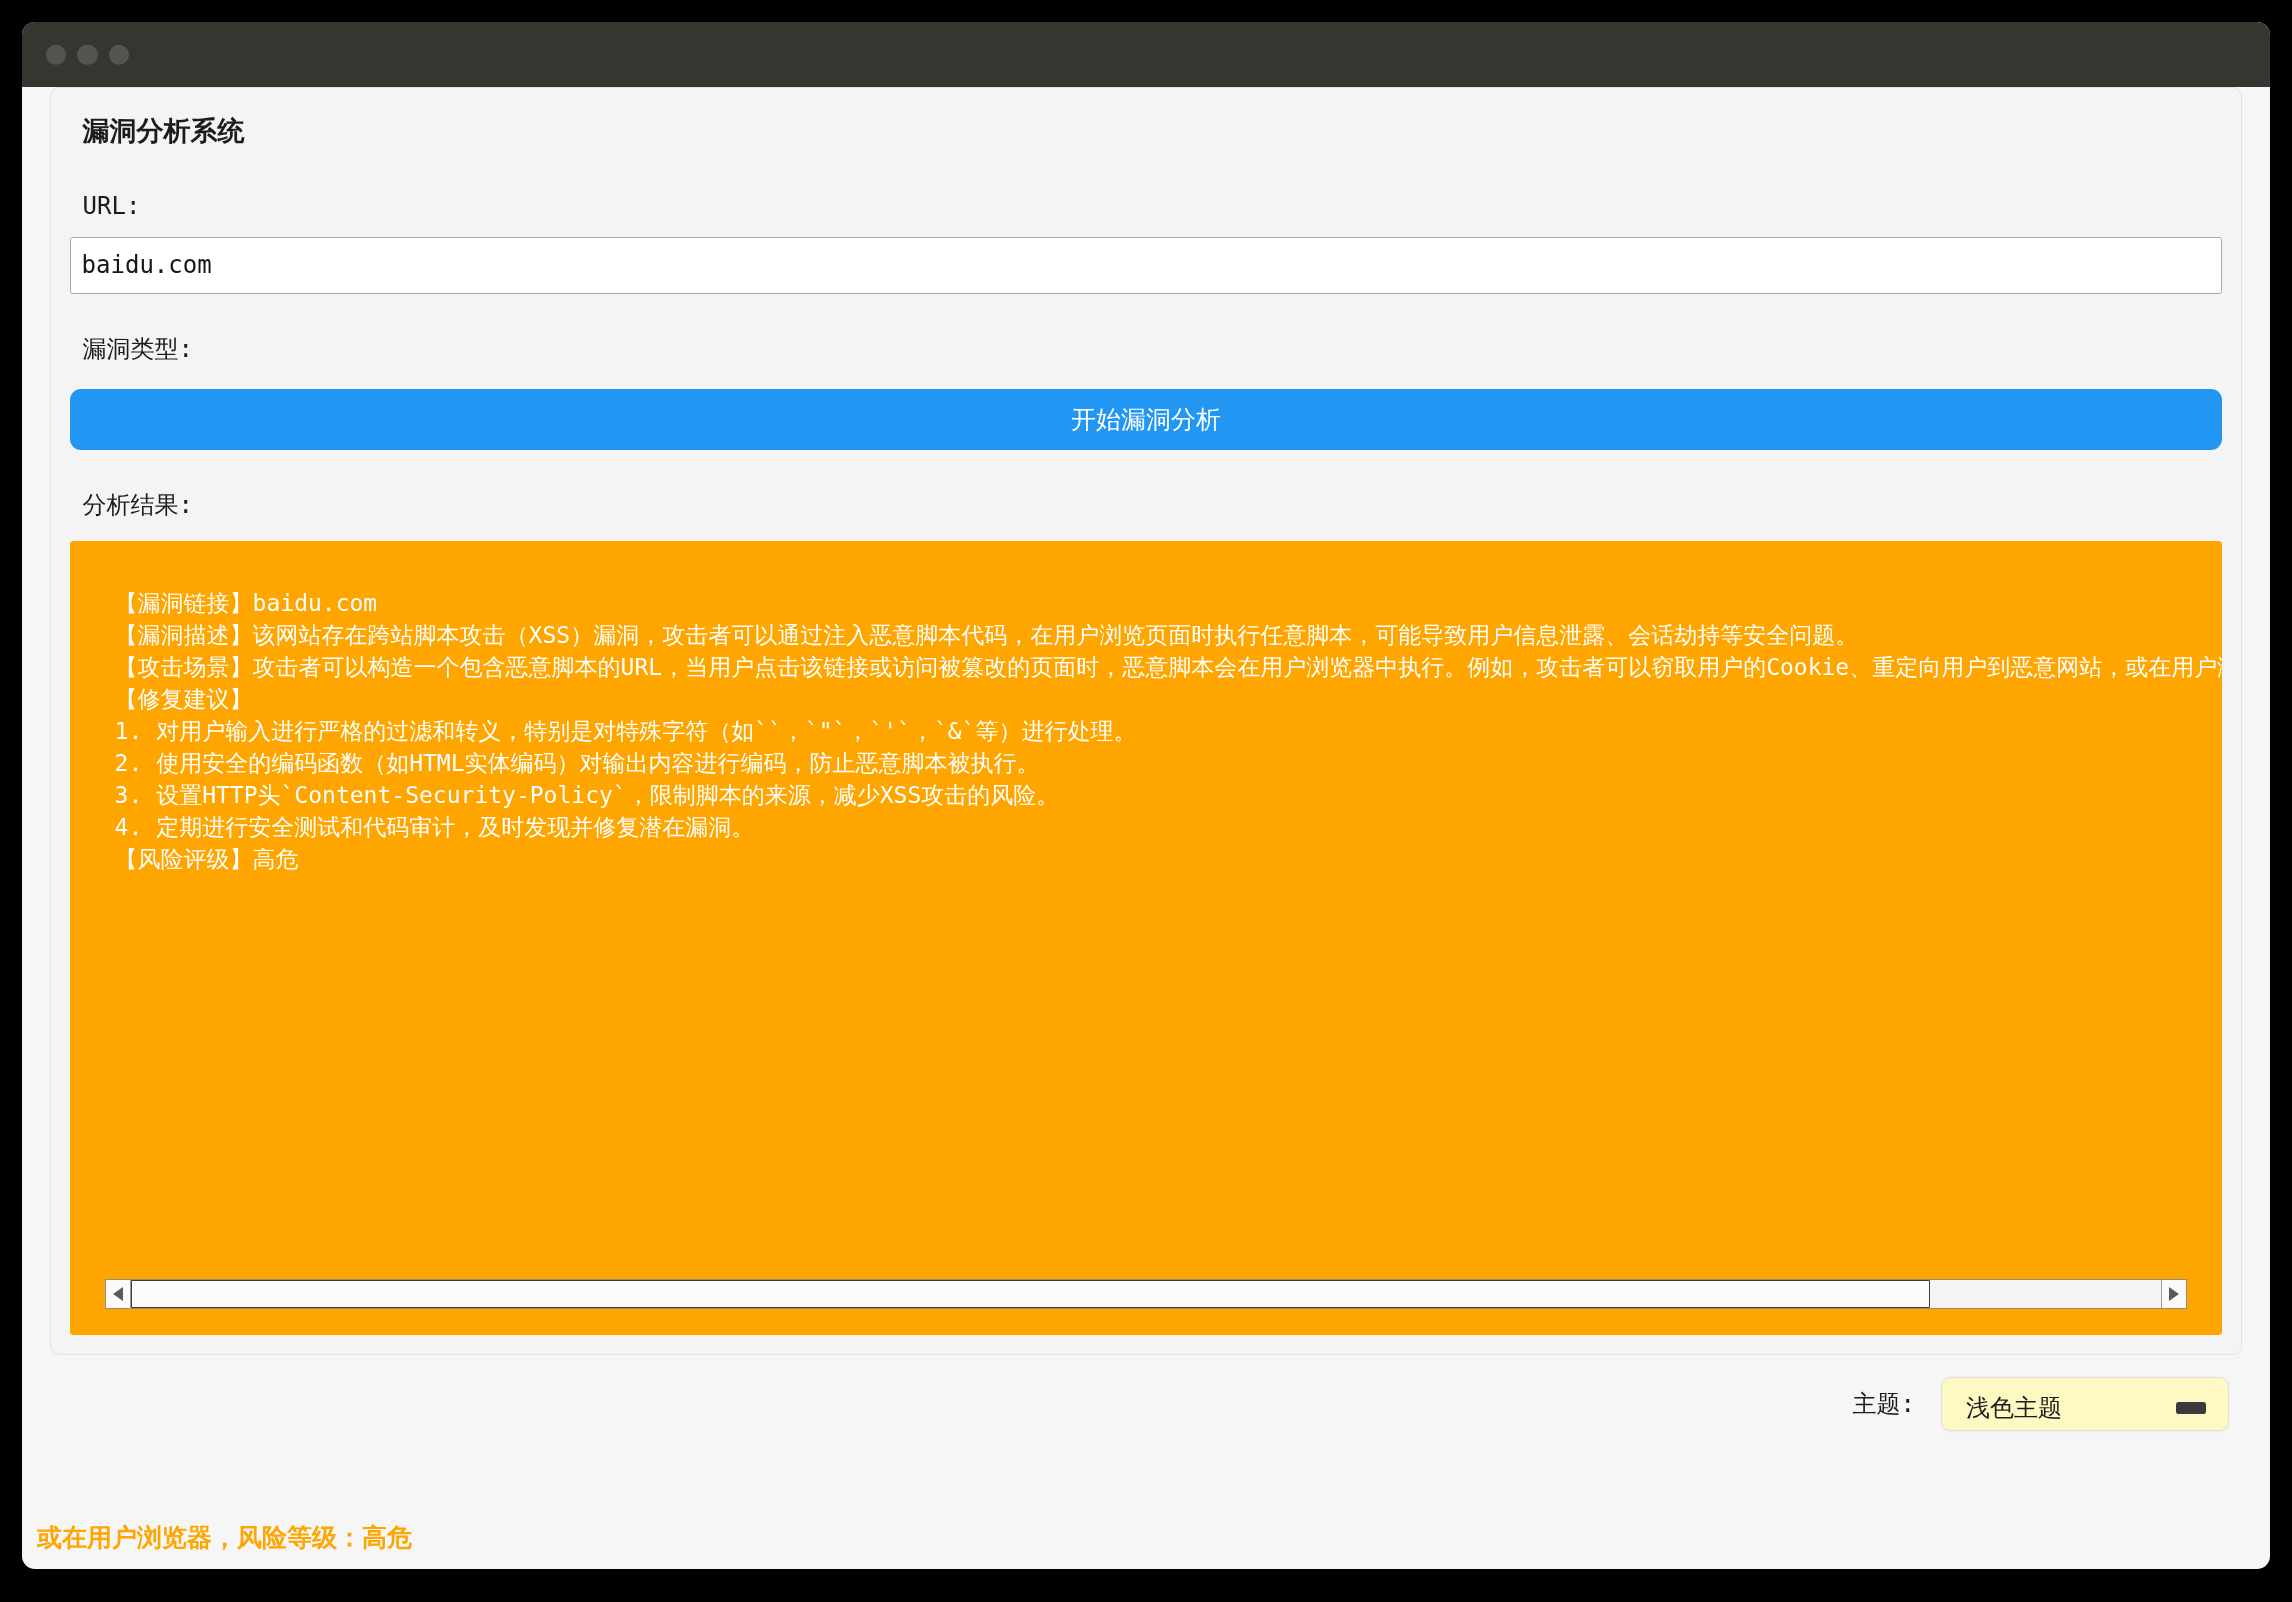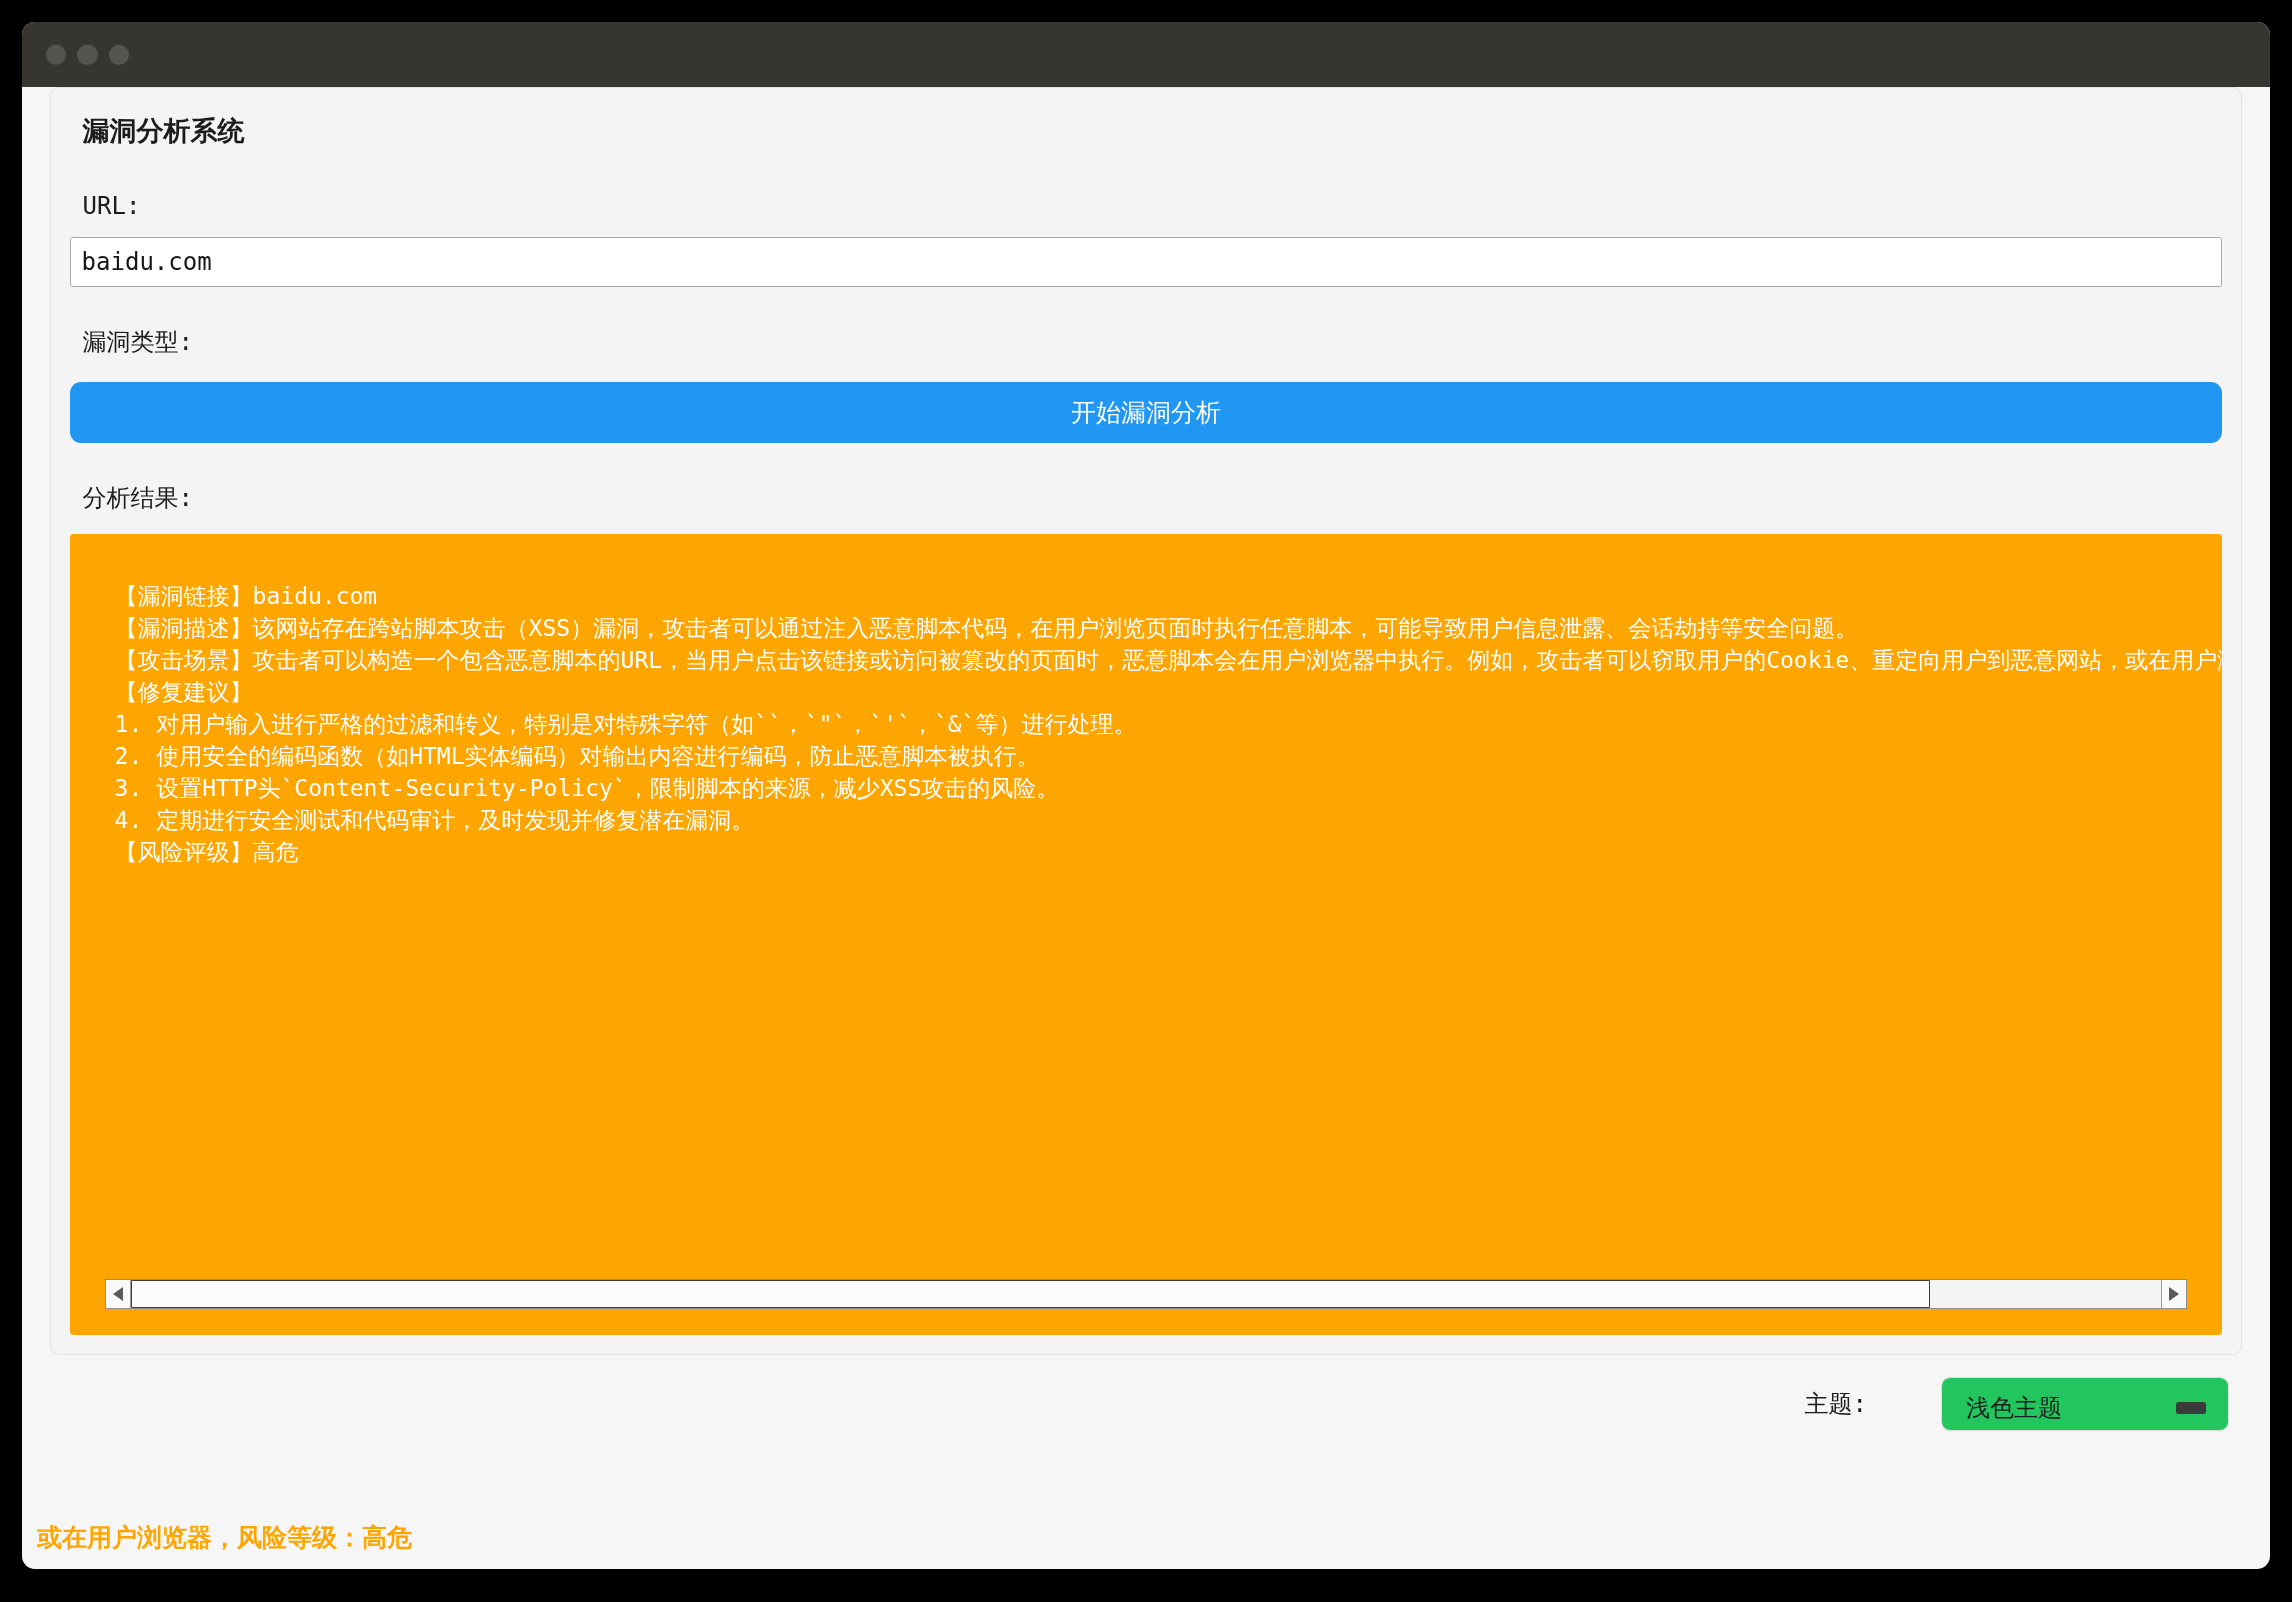--- a/index.html
+++ b/index.html
@@ -52,21 +52,21 @@
     background: #f4f4f5;
     border: 0.9px solid #e2e2e3;
     border-radius: 9.3px;
     height: 1268px; box-sizing: border-box;
     padding: 20.4px 18.6px 19.5px;
     display: flex; flex-direction: column;
   }
   .heading { font-size: 27px; font-weight: bold; color: #1c1c1e; margin: 7.4px 0 0 13px; height: 35px; line-height: 35px; font-family: Liberation Mono, monospace; }
   .field-label { font-size: 24px; color: #1c1c1e; margin: 39px 0 0 13px; height: 32px; line-height: 32px; }
   .text-input {
-    margin-top: 15px; height: 50px; flex: none;
+    margin-top: 15px; height: 57px; flex: none;
     background: #fff; border: 1.9px solid #a8a8a8; border-radius: 2.8px;
     font-family: "DejaVu Sans Mono", monospace; font-size: 24px; color: #161616;
     padding: 0 11px; box-sizing: border-box; width: 100%;
     outline: none;
   }
   .start-button {
     margin-top: 24px; height: 61px; flex: none;
     background: #2196f3; border: none; border-radius: 11px;
     color: #ffffff; font-size: 25px;
     font-family: "DejaVu Sans Mono", monospace;
@@ -94,26 +94,25 @@
   .sb-btn.right { border-left: 0.9px solid #9a9a9a; }
   .tri-left  { width: 0; height: 0; border-top: 7.4px solid transparent; border-bottom: 7.4px solid transparent; border-right: 10.2px solid #5a5a5a; }
   .tri-right { width: 0; height: 0; border-top: 7.4px solid transparent; border-bottom: 7.4px solid transparent; border-left: 10.2px solid #5a5a5a; }
   .sb-thumb { width: 86.5%; flex: none; background: #fcfcfc; border: 1.9px solid #3e3e3e; box-sizing: border-box; border-radius: 0.9px; }
   .sb-track { flex: 1; background: #f5f5f5; }
   
   .footer-row { display: flex; align-items: center; justify-content: flex-end; margin-top: 22px; padding-right: 13px; gap: 26px; }
   .theme-label { font-size: 24px; color: #1c1c1e; }
   .theme-select {
     width: 288px; height: 54px; box-sizing: border-box;
-    background: #22c55e; border: 0.9px solid #e0e0e0; border-radius: 9.3px;
+    background: #fef9c3; border: 0.9px solid #e0e0e0; border-radius: 9.3px;
     display: flex; align-items: center; justify-content: space-between;
     padding: 8px 22px 0 24px;
     font-size: 24px; color: #1c1c1e;
     box-shadow: 0 0.9px 1.9px rgba(0,0,0,.05);
-    margin-left: 48px;
   }
   .select-indicator { width: 30px; height: 12px; border-radius: 2.8px; background: #3a3a3a; }
   .status-bar { margin-top: auto; padding: 0 0 15px 15px; }
   .status-text { color: #ffa500; font-size: 25px; font-weight: bold; }
 </style>
 </head>
 <body>
 
 <div class="window">
 

